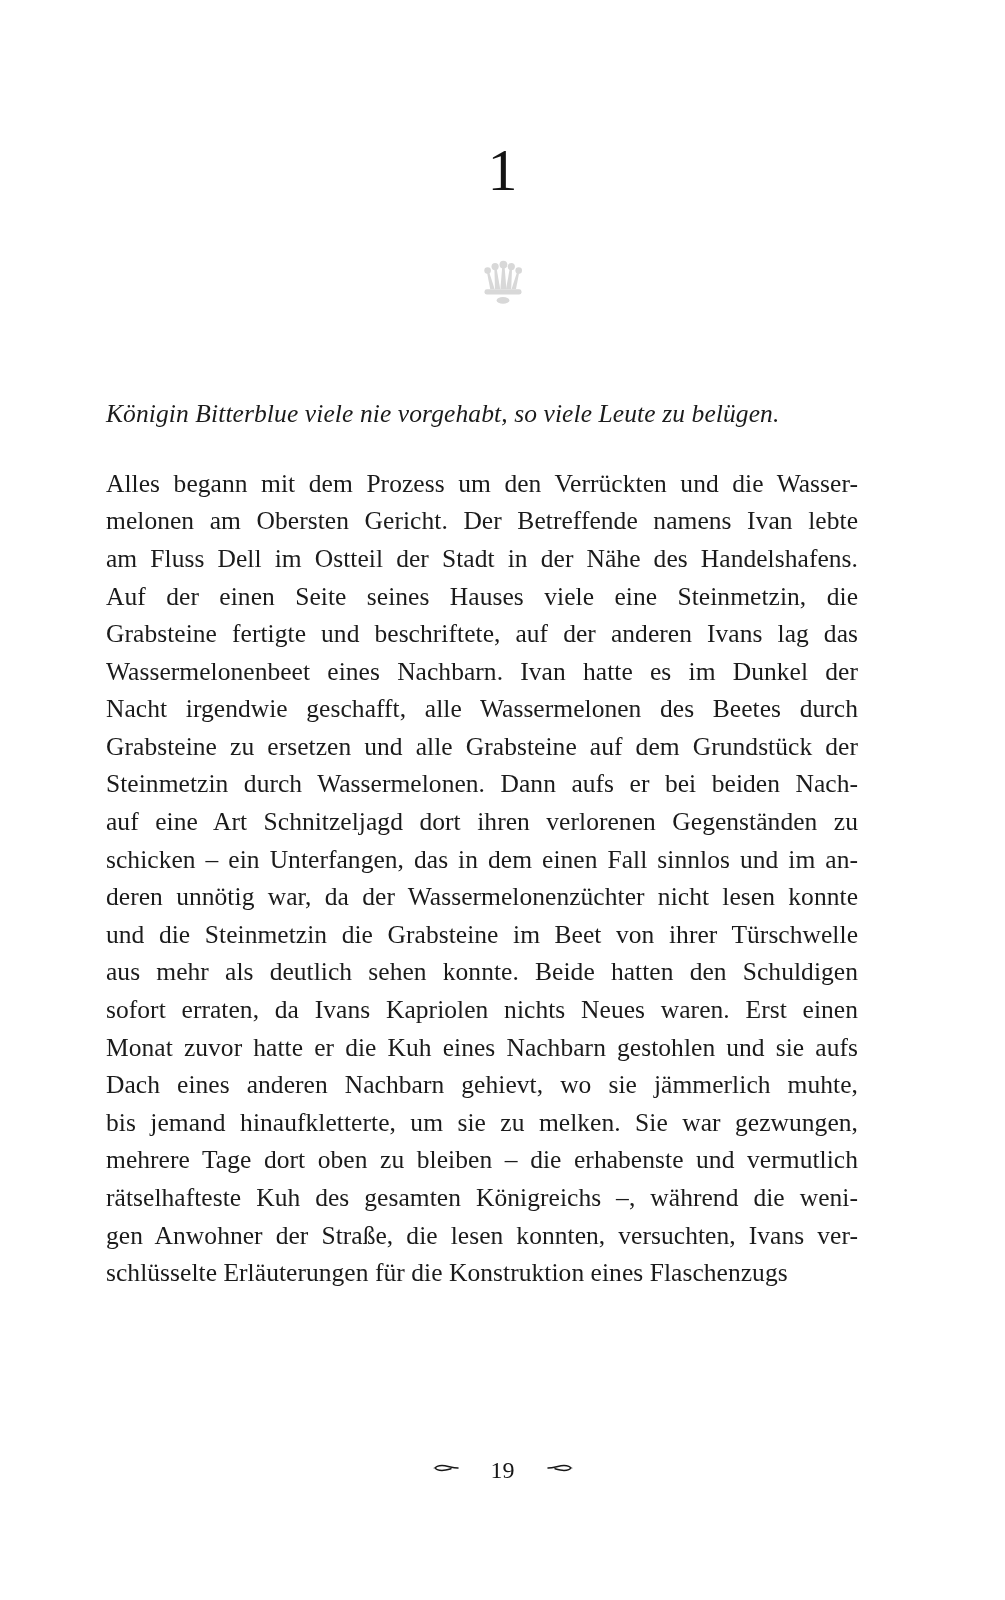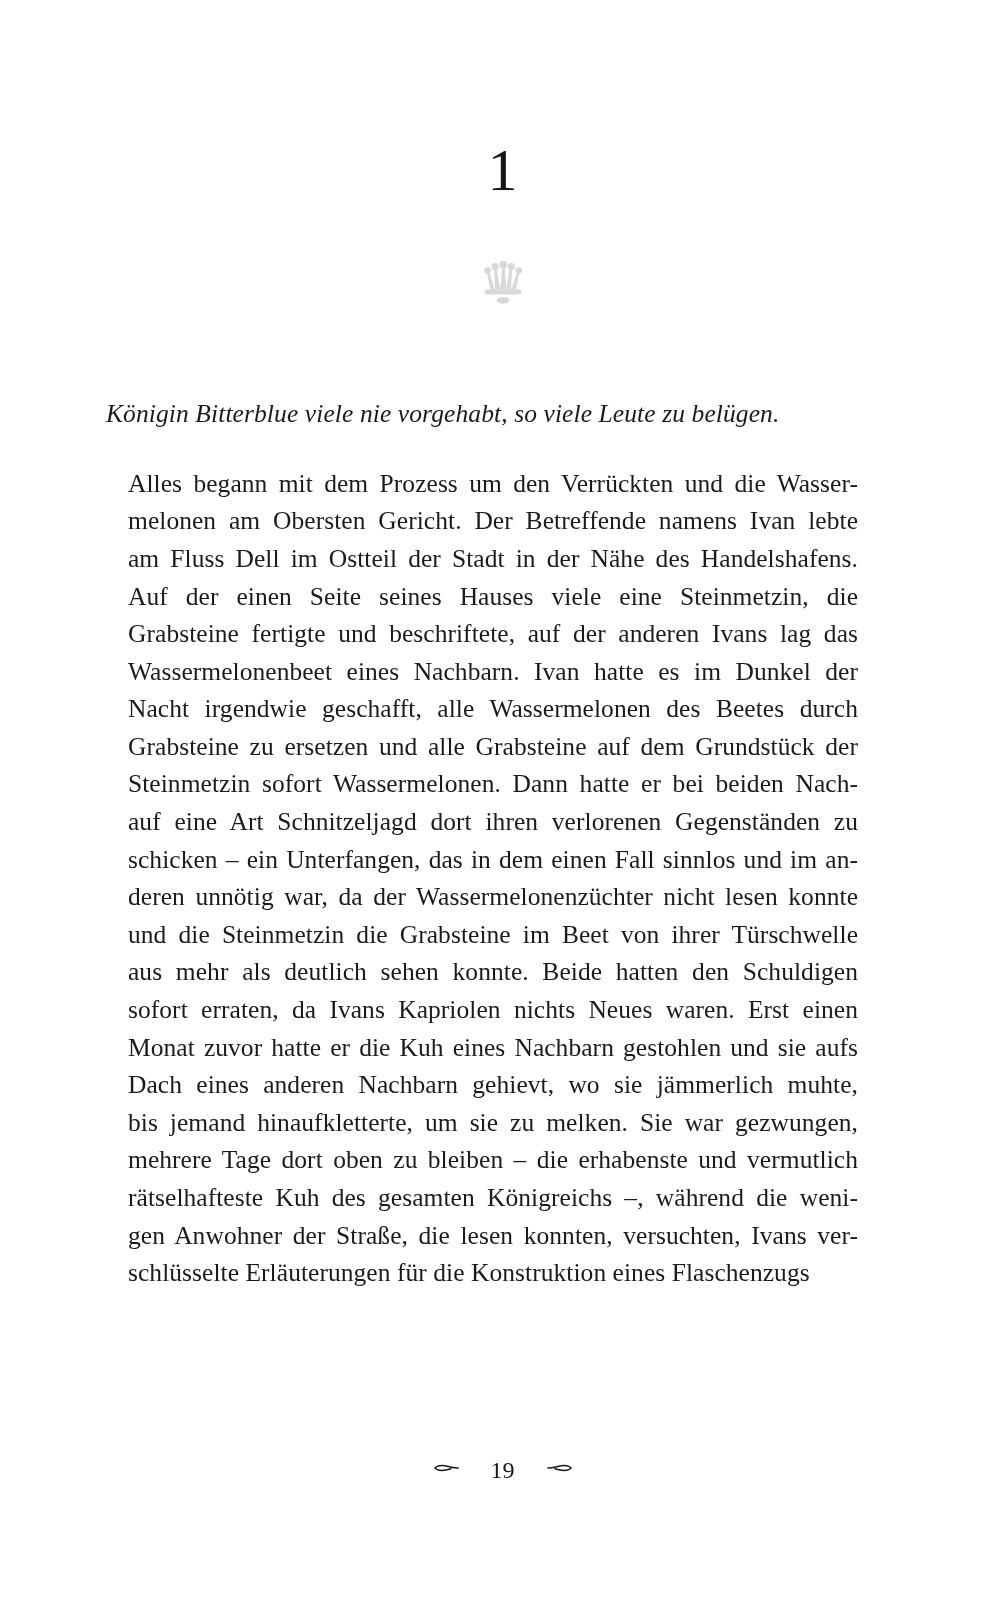--- a/index.html
+++ b/index.html
@@ -79,21 +79,20 @@
     hyphens: manual;
     letter-spacing: .05px;
   }
 
   
   .body-paragraph .ln {
     display: block;
     text-align: justify;
     text-align-last: justify;
     white-space: pre;
-    margin-left: 22px;
   }
   .body-paragraph .ln.last {
     text-align-last: left;
   }
 
   
   .folio {
     position: absolute;
     bottom: 118px;
     left: 0;
@@ -161,21 +160,21 @@
 
     <div class="body-paragraph">
       <span class="ln">Alles begann mit dem Prozess um den Verrückten und die Wasser-</span>
       <span class="ln">melonen am Obersten Gericht. Der Betreffende namens Ivan lebte</span>
       <span class="ln">am Fluss Dell im Ostteil der Stadt in der Nähe des Handelshafens.</span>
       <span class="ln">Auf der einen Seite seines Hauses viele eine Steinmetzin, die</span>
       <span class="ln">Grabsteine fertigte und beschriftete, auf der anderen Ivans lag das</span>
       <span class="ln">Wassermelonenbeet eines Nachbarn. Ivan hatte es im Dunkel der</span>
       <span class="ln">Nacht irgendwie geschafft, alle Wassermelonen des Beetes durch</span>
       <span class="ln">Grabsteine zu ersetzen und alle Grabsteine auf dem Grundstück der</span>
-      <span class="ln">Steinmetzin sofort Wassermelonen. Dann hatte er bei beiden Nach-</span>
+      <span class="ln">Steinmetzin durch Wassermelonen. Dann aufs er bei beiden Nach-</span>
       <span class="ln">auf eine Art Schnitzeljagd dort ihren verlorenen Gegenständen zu</span>
       <span class="ln">schicken – ein Unterfangen, das in dem einen Fall sinnlos und im an-</span>
       <span class="ln">deren unnötig war, da der Wassermelonenzüchter nicht lesen konnte</span>
       <span class="ln">und die Steinmetzin die Grabsteine im Beet von ihrer Türschwelle</span>
       <span class="ln">aus mehr als deutlich sehen konnte. Beide hatten den Schuldigen</span>
       <span class="ln">sofort erraten, da Ivans Kapriolen nichts Neues waren. Erst einen</span>
       <span class="ln">Monat zuvor hatte er die Kuh eines Nachbarn gestohlen und sie aufs</span>
       <span class="ln">Dach eines anderen Nachbarn gehievt, wo sie jämmerlich muhte,</span>
       <span class="ln">bis jemand hinaufkletterte, um sie zu melken. Sie war gezwungen,</span>
       <span class="ln">mehrere Tage dort oben zu bleiben – die erhabenste und vermutlich</span>

